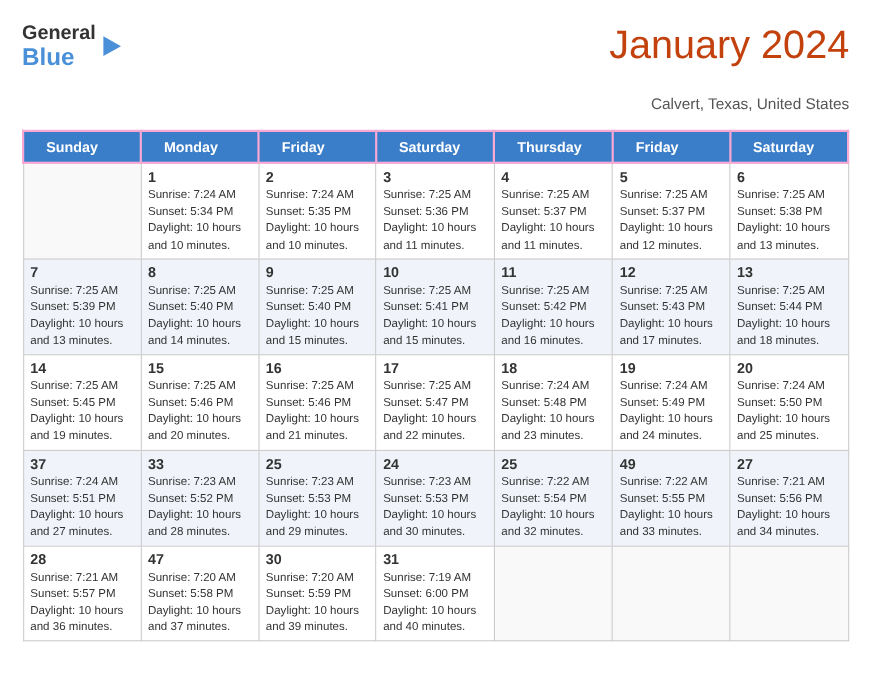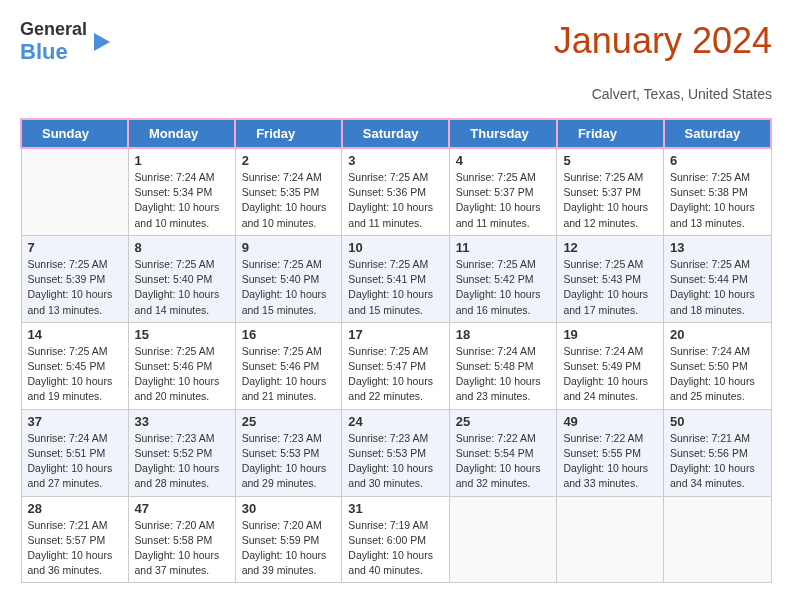--- a/index.html
+++ b/index.html
@@ -227,21 +227,21 @@
         </td>
         <td>
           <span class="day-number">25</span>
           <div class="day-info">Sunrise: 7:22 AM<br>Sunset: 5:54 PM<br>Daylight: 10 hours<br>and 32 minutes.</div>
         </td>
         <td>
           <span class="day-number">49</span>
           <div class="day-info">Sunrise: 7:22 AM<br>Sunset: 5:55 PM<br>Daylight: 10 hours<br>and 33 minutes.</div>
         </td>
         <td>
-          <span class="day-number">50</span>
+          <span class="day-number">27</span>
           <div class="day-info">Sunrise: 7:21 AM<br>Sunset: 5:56 PM<br>Daylight: 10 hours<br>and 34 minutes.</div>
         </td>
       </tr>
       <tr>
         <td>
           <span class="day-number">28</span>
           <div class="day-info">Sunrise: 7:21 AM<br>Sunset: 5:57 PM<br>Daylight: 10 hours<br>and 36 minutes.</div>
         </td>
         <td>
           <span class="day-number">47</span>

